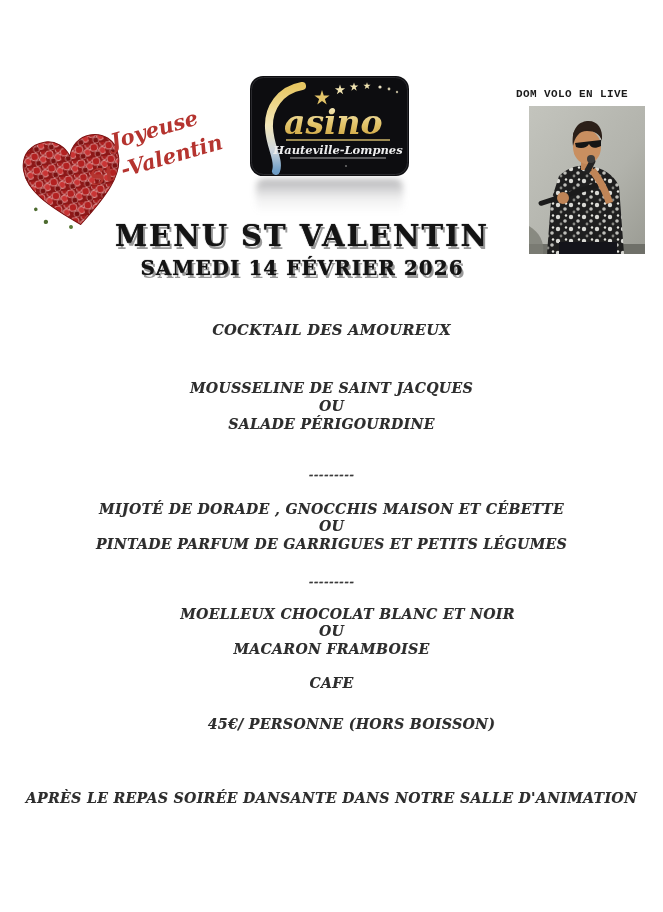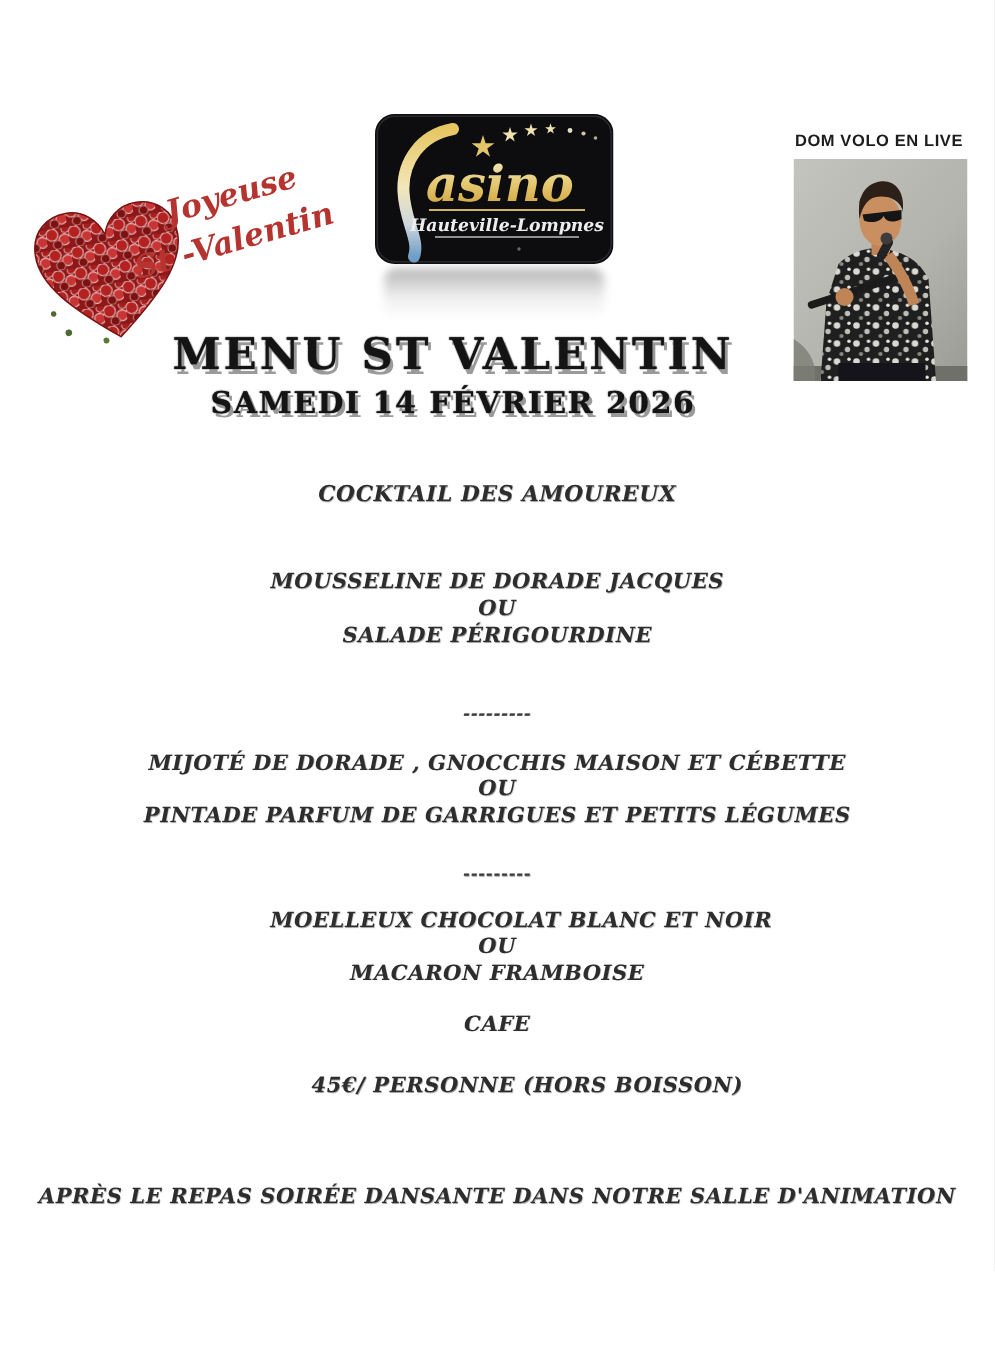--- a/index.html
+++ b/index.html
@@ -20,22 +20,22 @@
   .greeting .l2{margin-left:0px;}
   
   .casino-card{position:absolute;left:250px;top:76px;width:159px;height:72px;}
   .card-reflection{
     position:absolute;left:256px;top:179px;width:147px;height:34px;
     background:linear-gradient(to bottom,rgba(60,60,65,0.38),rgba(120,120,125,0.12) 55%,rgba(255,255,255,0));
     filter:blur(3px);border-radius:8px;
   }
   
   .performer-caption{
-    position:absolute;left:516px;top:88px;width:140px;text-align:center;
-    font-family:Liberation Sans, sans-serif;
+    position:absolute;left:516px;top:88px;width:140px;text-align:left;
+    font-family:Liberation Mono, monospace;
     font-weight:bold;font-size:11px;letter-spacing:0.4px;color:#1c1c1c;
   }
   .performer-photo{position:absolute;left:529px;top:106px;width:116px;height:148px;}
   
   .title-line{
     position:absolute;left:0;width:604px;text-align:center;
     font-family:"DejaVu Serif","Liberation Serif",serif;
     font-weight:900;color:#141414;
     text-shadow:2px 3px 0 rgba(120,120,120,0.75), 0 0 1px #000;
   }
@@ -166,21 +166,21 @@
       <circle cx="34" cy="92" r="6" fill="#c08557"></circle>
 
       <path d="M0 120 C10 126 16 136 14 148 L0 148 Z" fill="#7d7e76" opacity="0.8"></path>
     </svg>
   </div>
 
   <div class="title-line title-1">MENU ST VALENTIN</div>
   <div class="title-line title-2">SAMEDI 14 FÉVRIER 2026</div>
 
   <div class="menu-line" style="top:321px;font-size:14.5px;">COCKTAIL DES AMOUREUX</div>
-  <div class="menu-line" style="top:380px;">MOUSSELINE DE DORADE JACQUES</div>
+  <div class="menu-line" style="top:380px;">MOUSSELINE DE SAINT JACQUES</div>
   <div class="menu-line" style="top:398px;">OU</div>
   <div class="menu-line" style="top:416px;">SALADE PÉRIGOURDINE</div>
   <div class="menu-line menu-sep" style="top:469px;">---------</div>
   <div class="menu-line" style="top:501px;">MIJOTÉ DE DORADE , GNOCCHIS MAISON ET CÉBETTE</div>
   <div class="menu-line" style="top:518px;">OU</div>
   <div class="menu-line" style="top:536px;">PINTADE PARFUM DE GARRIGUES ET PETITS LÉGUMES</div>
   <div class="menu-line menu-sep" style="top:576px;">---------</div>
   <div class="menu-line" style="top:606px;margin-left:16px;">MOELLEUX CHOCOLAT BLANC ET NOIR</div>
   <div class="menu-line" style="top:623px;">OU</div>
   <div class="menu-line" style="top:675px;">CAFE</div>

